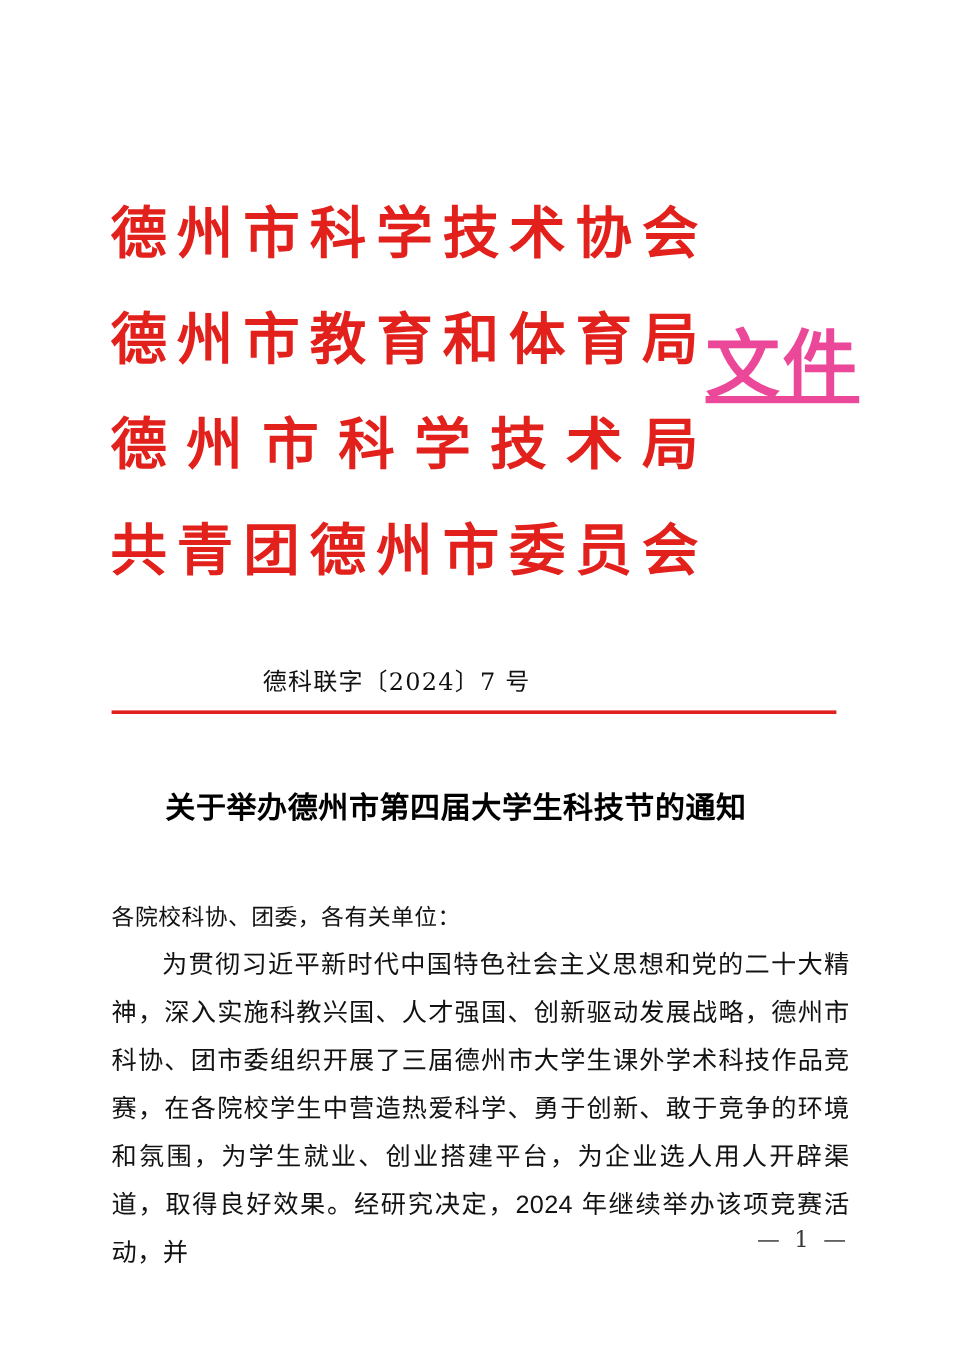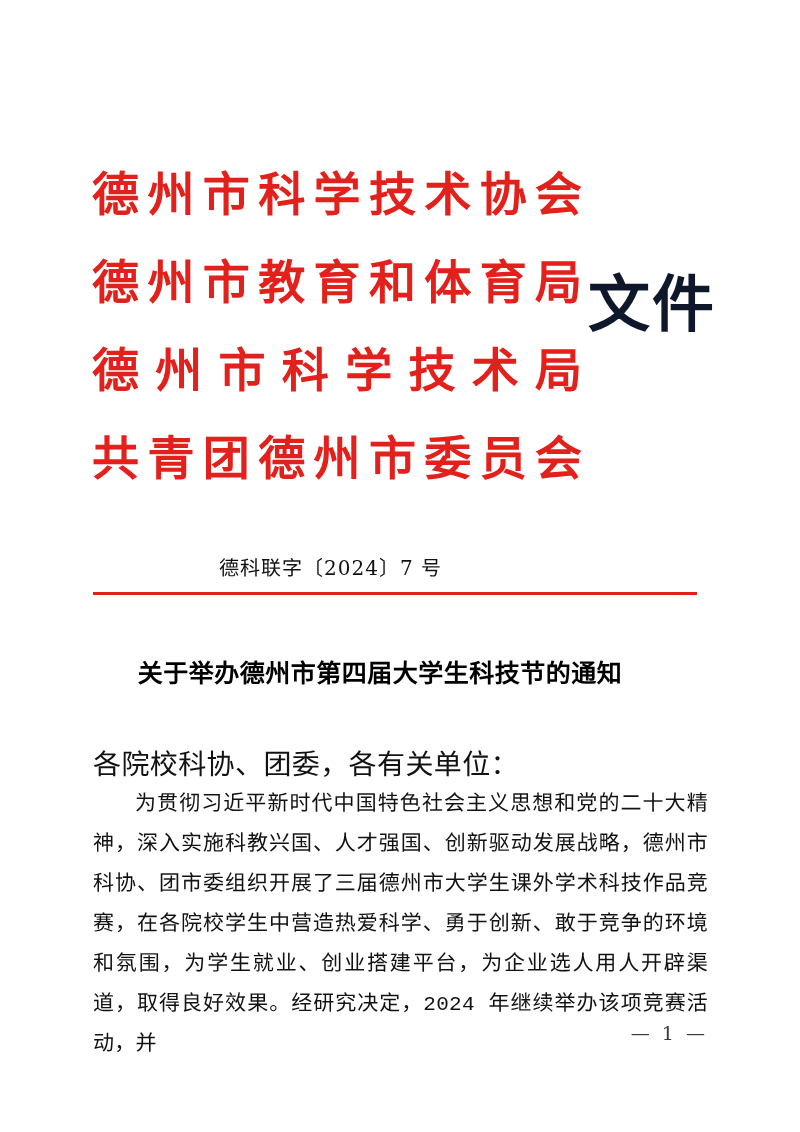--- a/index.html
+++ b/index.html
@@ -55,27 +55,28 @@
   }
   .lh-line > span {
     display: inline-block;
   }
 
   
   .lh-wenjian {
     position: absolute;
     left: 588px;
     top: 118px;
-    color: #0f172a;
+    color: #ec4899;
     font-family: "DejaVu Serif", "Liberation Serif", serif;
     font-weight: 700;
     font-size: 62px;
     line-height: 70px;
     letter-spacing: 2px;
     white-space: nowrap;
+    text-decoration: underline;
   }
 
   
   .doc-number {
     position: absolute;
     left: 0;
     top: 552px;
     width: 661px;
     text-align: center;
     font-family: "DejaVu Serif", "Liberation Serif", serif;
@@ -114,30 +115,30 @@
   
   .body-block {
     position: absolute;
     left: 93px;
     top: 745px;
     width: 615px;
   }
 
   .salutation {
     font-family: "DejaVu Serif", "Liberation Serif", serif;
-    font-size: 28px;
+    font-size: 19px;
     line-height: 40px;
     letter-spacing: 0.4px;
     color: #121212;
     white-space: nowrap;
     margin: 0;
   }
 
   .para {
-    font-family: Liberation Mono, monospace;
+    font-family: Liberation Sans, sans-serif;
     font-size: 21px;
     line-height: 40px;
     letter-spacing: 0.3px;
     color: #121212;
     margin: 0;
     text-align: justify;
     text-justify: inter-character;
     text-indent: 2em;
     word-break: break-all;
   }

